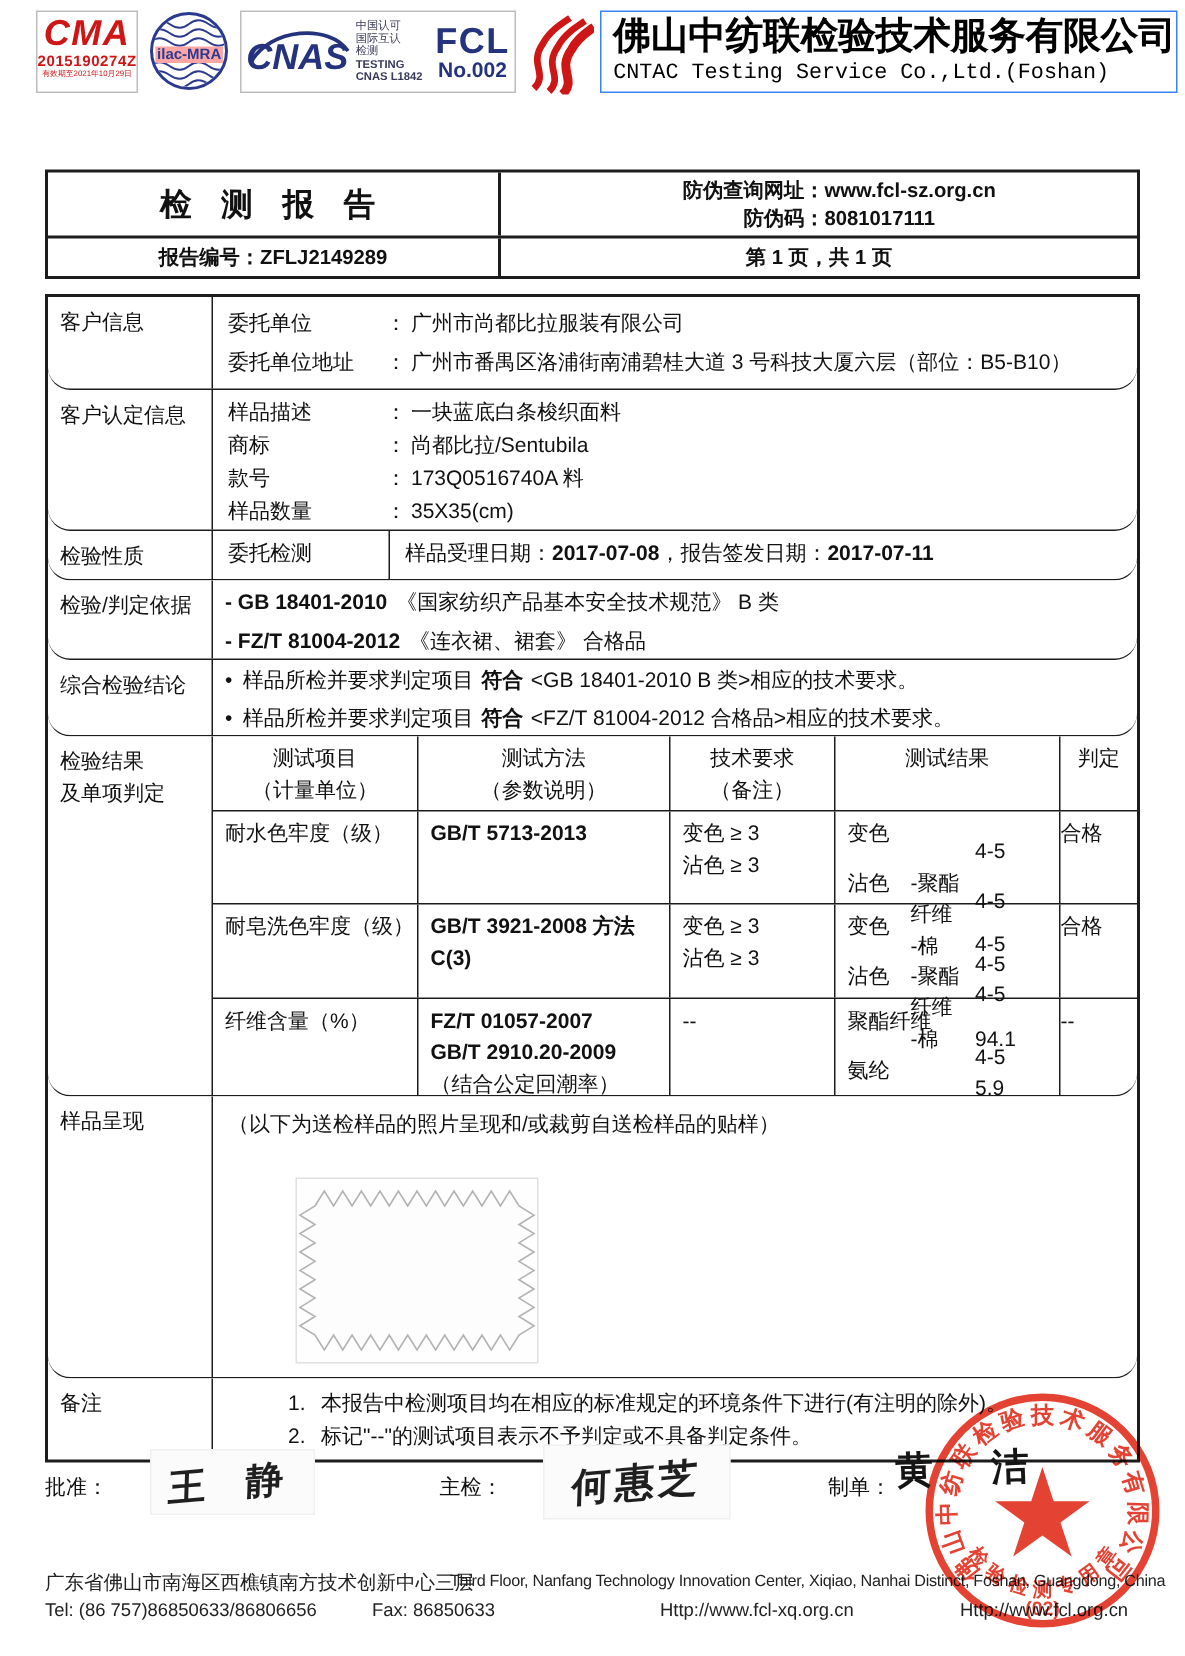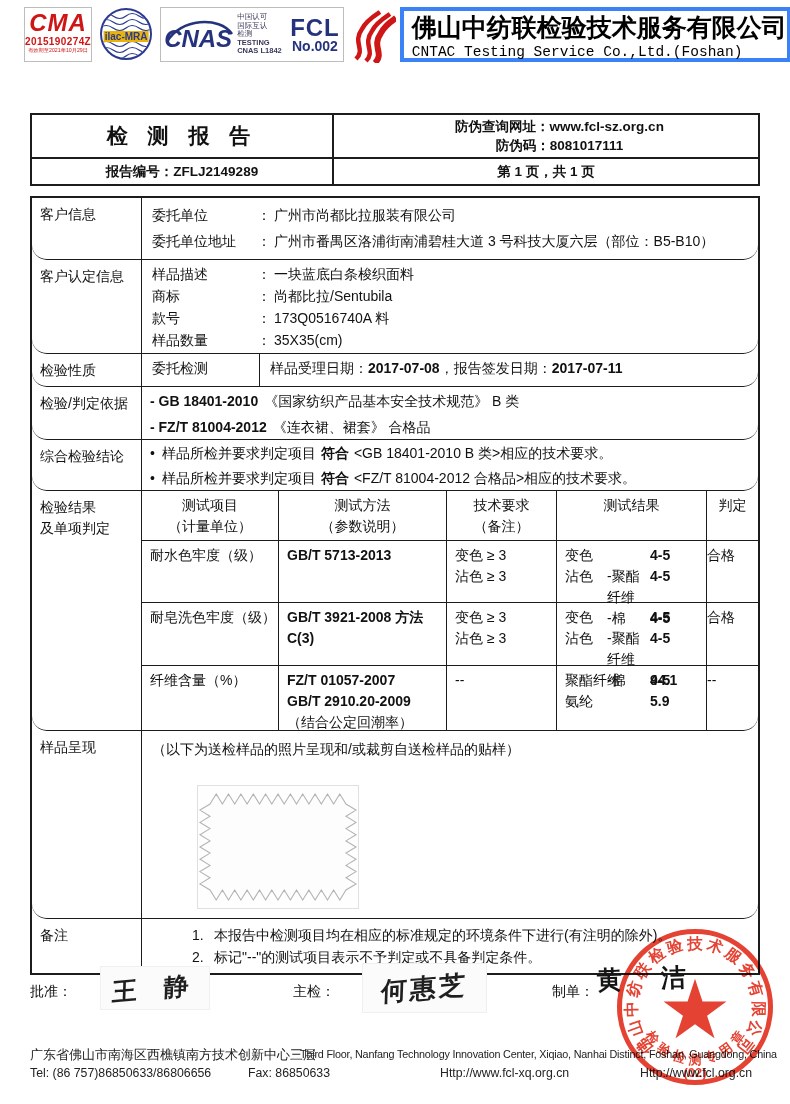--- a/index.html
+++ b/index.html
@@ -7,33 +7,33 @@
   .page { position:relative; width:790px; height:1104px; background:#ffffff; overflow:hidden;
           color:#111; font-family:"Liberation Sans", sans-serif; }
 
   
   .letterhead { position:absolute; left:24px; top:7px; width:744px; height:55px; display:flex; gap:4px; }
   .cma-box { width:78px; border:1px solid #bdbdbd; text-align:center; padding-top:2px; }
   .cma-mark { font-size:24px; font-weight:800; color:#cf1616; letter-spacing:1px; line-height:26px; font-style:italic; }
   .cma-no { font-size:10px; font-weight:700; color:#cf1616; letter-spacing:.4px; line-height:11px; }
   .cma-valid { font-size:5.5px; color:#cf1616; line-height:7px; transform:scale(.95); }
   .ilac { position:relative; width:62px; }
-  .ilac-label { position:absolute; left:50%; top:24px; transform:translateX(-50%); background:#eab308;
+  .ilac-label { position:absolute; left:50%; top:24px; transform:translateX(-50%); background:#fca5a5;
                 font-size:10px; font-weight:800; color:#2b3a8f; white-space:nowrap; padding:0 1px; }
   .accred-box { width:190px; border:1px solid #bdbdbd; display:flex; align-items:center; gap:3px; padding:1px 3px; }
   .cnas-wrap { position:relative; width:70px; height:38px; }
   .cnas-text { position:absolute; left:0; top:9px; font-size:24px; font-weight:800; font-style:italic; color:#25337e; }
   .cnas-swoosh { position:absolute; left:0; top:0; }
   .accred-lines { width:50px; font-size:7.5px; color:#39395a; line-height:8.5px; }
   .accred-lines .en { font-weight:700; font-size:7.5px; }
   .fcl-wrap { flex:1; position:relative; text-align:center; }
   .fcl-text { font-size:24px; font-weight:800; color:#25337e; line-height:22px; letter-spacing:1px; }
   .fcl-no { font-size:14px; font-weight:800; color:#25337e; line-height:14px; }
   .brand { width:50px; padding-top:2px; }
-  .company { flex:1; border:4px solid #3b82f6; padding:2px 0 16px 8px; }
+  .company { flex:1; border:1px solid #3b82f6; padding:2px 0 16px 8px; }
   .company-cn { font-size:25px; font-weight:800; color:#000; line-height:29px; white-space:nowrap; }
   .company-en { font-family:"Liberation Mono", monospace; font-size:14.5px; color:#000; line-height:20px; white-space:nowrap; }
 
   
   .rhead { position:absolute; left:30px; top:113px; width:730px; height:73px; border:2px solid #1c1c1c; }
   .rh-top { height:44px; border-bottom:2px solid #1c1c1c; display:flex;gap:27px; }
   .rh-title { width:302px; border-right:2px solid #1c1c1c; display:flex; align-items:center; justify-content:center;
               font-size:21px; font-weight:800; letter-spacing:7px; }
   .rh-anti { flex:1; display:flex; flex-direction:column; align-items:center; justify-content:center;
              font-size:13.5px; font-weight:700; line-height:19px; }
@@ -76,21 +76,21 @@
   .rc1{width:137px} .rc2{width:168px} .rc3{width:110px} .rc4{width:150px} .rc5{flex:1}
   .rcell { border-right:1px solid #1c1c1c; padding-top:4px; line-height:21px; }
   .rcell:last-child { border-right:none; }
   .hcell div { line-height:21px; }
   .hcell { padding-top:4px; }
   .cell-pad { padding-left:8px; }
   .verdict { }
   .rl { display:flex; line-height:21px; padding-left:8px; }
   .ra { min-width:34px; flex:none; margin-right:8px; }
   .rb { flex:1; }
-  .rcv { width:56px; flex:none; font-weight:700; }
+  .rcv { width:56px; flex:none; font-weight:400;margin-top:12px; }
   .bold { font-weight:700; }
 
   .sample-note { padding:8px 0 0 10px; line-height:21px; }
   .swatch { position:absolute; left:55px; top:54px; width:162px; height:124px; border:1px solid #e0e0e0; background:#fefefe; }
   .rem-line { display:flex; line-height:22px; }
   .rem-wrap { padding:5px 0 0 10px; }
   .rem-no { width:22px; flex:none; }
 
   
   .siglabel { position:absolute; font-size:14px; }

